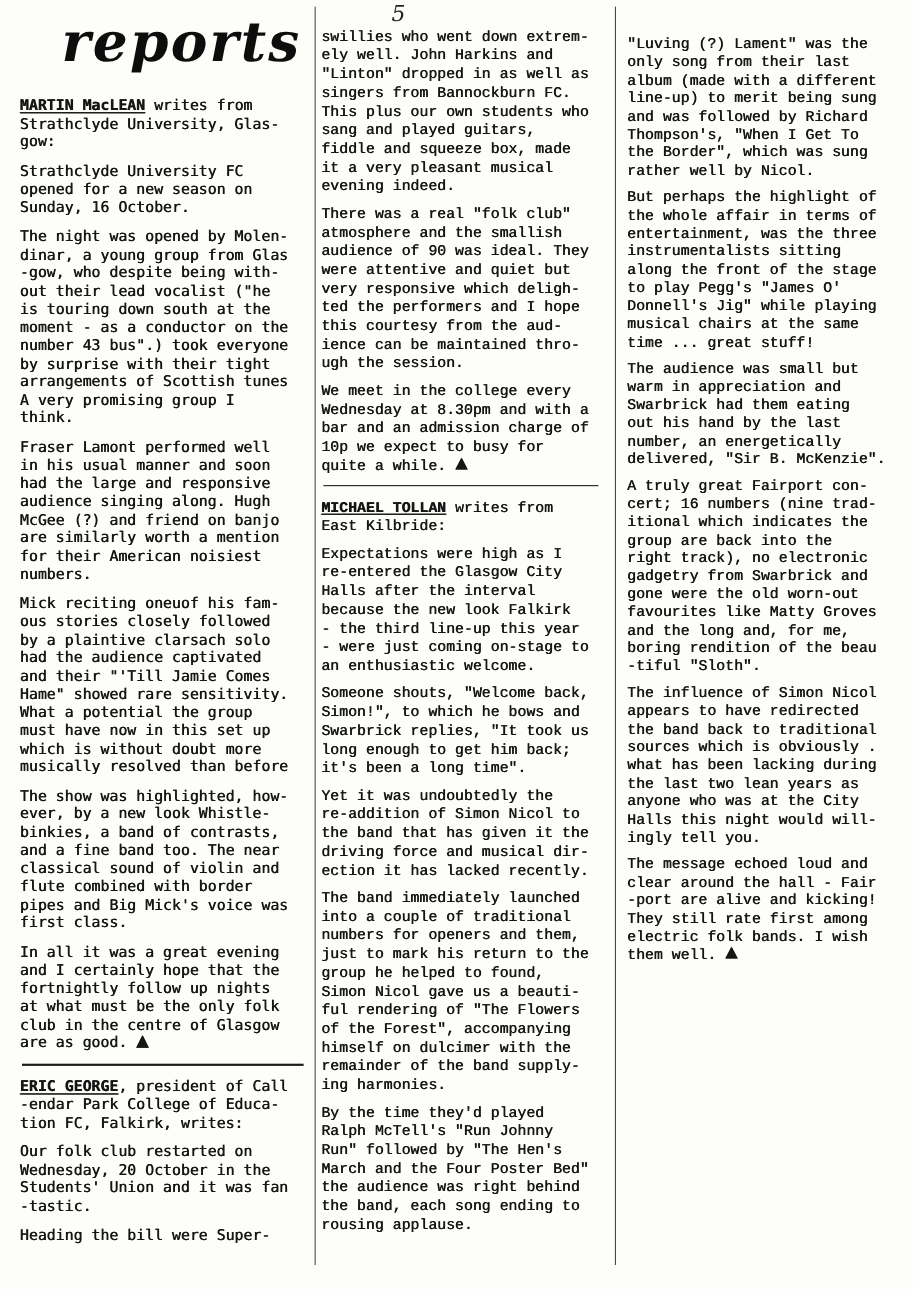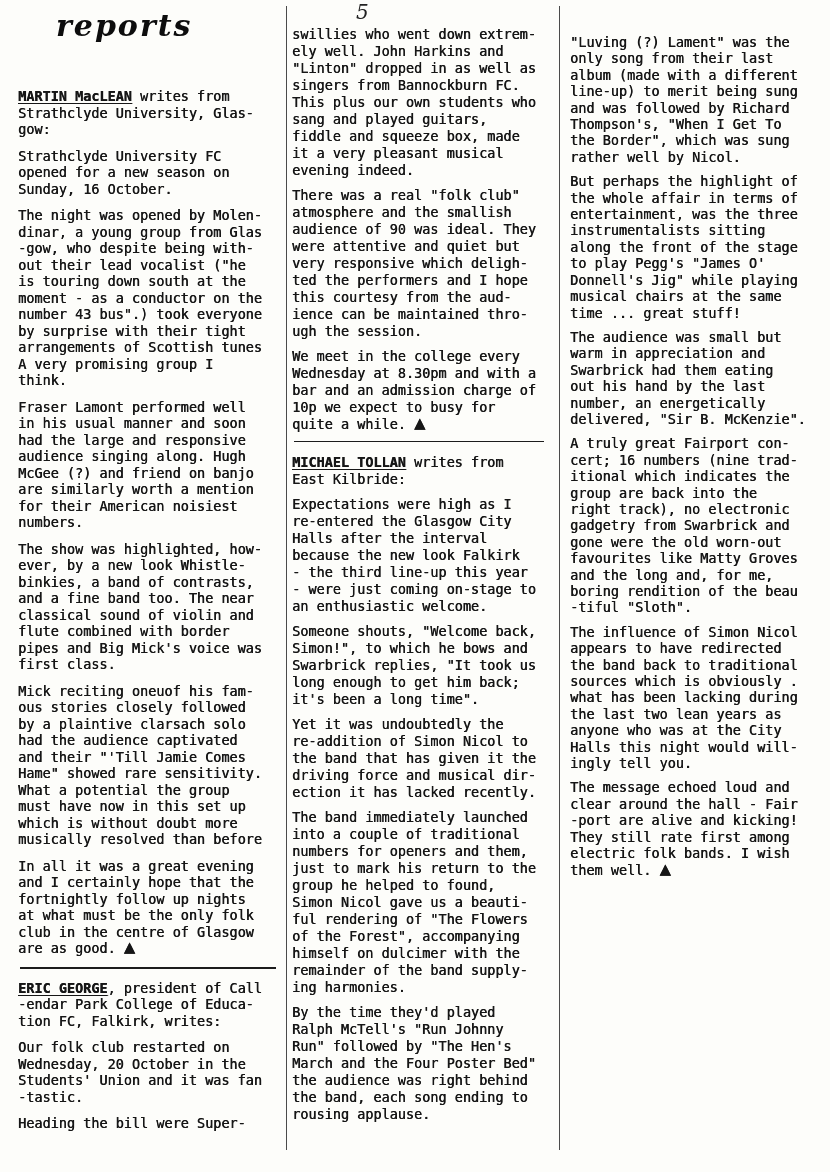--- a/index.html
+++ b/index.html
@@ -9,21 +9,21 @@
     margin:0 auto;
     background:#fdfdfa;
     font-family:"DejaVu Sans Mono","Liberation Mono",monospace;
     color:#161616;
     overflow:hidden;
   }
   .title {
     position:absolute; left:56px; top:8px;
     font-family:"DejaVu Serif","Liberation Serif",serif;
     font-style:italic; font-weight:bold;
-    font-size:30px; letter-spacing:2px; color:#0d0d0d;
+    font-size:50px; letter-spacing:2px; color:#0d0d0d;
   }
   .pagenum {
     position:absolute; left:356px; top:0px;
     font-family:"DejaVu Serif","Liberation Serif",serif;
     font-style:italic; font-size:20px; color:#222;
   }
   .vrule {
     position:absolute; top:6px; height:1144px; width:1px;
     background:#4a4a4a;
   }
@@ -31,21 +31,21 @@
   .vrule.right { left:559px; }
   .col { position:absolute; }
   .col1 { left:18px;  top:88px; width:264px; font-size:13.5px; line-height:16.5px; }
   .col2 { left:292px; top:26px; width:262px; font-size:13.5px; line-height:17px; }
   .col3 { left:570px; top:34px; width:258px; font-size:13.5px; line-height:16.4px; }
   .para {
     margin:0 0 10px 0;
     white-space:pre-line;
     text-shadow:0.45px 0 0 currentColor; 
   }
-  .col2 .para, .col3 .para { margin-bottom:8px; }
+  .col2 .para, .col3 .para { margin-bottom:8px;font-family:Liberation Mono, monospace; }
   .hname {
     font-weight:bold;
     text-decoration:underline;
     text-underline-offset:2px;
   }
   .tri { font-size:19px; line-height:10px; }
   .sep {
     border:none; height:0;
     border-top:2px solid #1c1c1c;
     margin:2px 6px 11px 2px;
@@ -82,38 +82,38 @@
 A very promising group I
 think.</p>
     <p class="para">Fraser Lamont performed well
 in his usual manner and soon
 had the large and responsive
 audience singing along. Hugh
 McGee (?) and friend on banjo
 are similarly worth a mention
 for their American noisiest
 numbers.</p>
-    <p class="para">The show was highlighted, how-
-ever, by a new look Whistle-
-binkies, a band of contrasts,
-and a fine band too. The near
-classical sound of violin and
-flute combined with border
-pipes and Big Mick's voice was
-first class.</p>
     <p class="para">Mick reciting oneuof his fam-
 ous stories closely followed
 by a plaintive clarsach solo
 had the audience captivated
 and their "'Till Jamie Comes
 Hame" showed rare sensitivity.
 What a potential the group
 must have now in this set up
 which is without doubt more
 musically resolved than before</p>
+    <p class="para">The show was highlighted, how-
+ever, by a new look Whistle-
+binkies, a band of contrasts,
+and a fine band too. The near
+classical sound of violin and
+flute combined with border
+pipes and Big Mick's voice was
+first class.</p>
     <p class="para"><span>In all it was a great evening
 and I certainly hope that the
 fortnightly follow up nights
 at what must be the only folk
 club in the centre of Glasgow
 are as good. </span><span class="tri">▲</span></p>
     <div class="sep"></div>
     <p class="para"><span class="hname">ERIC GEORGE</span><span>, president of Call
 -endar Park College of Educa-
 tion FC, Falkirk, writes:</span></p>

